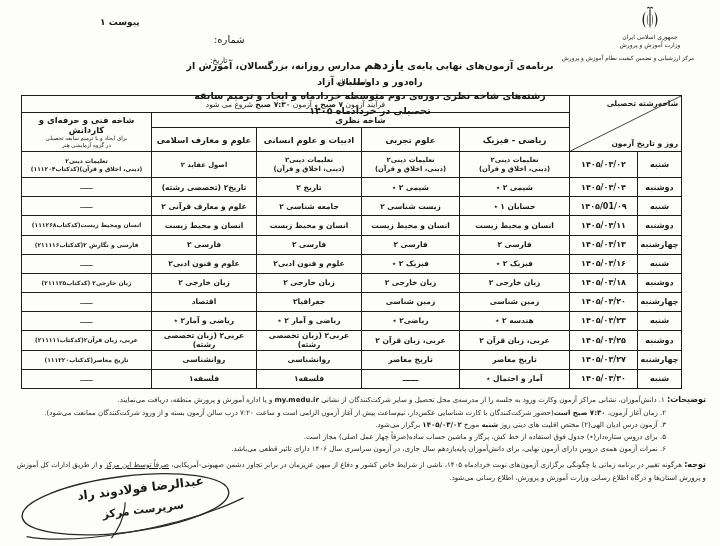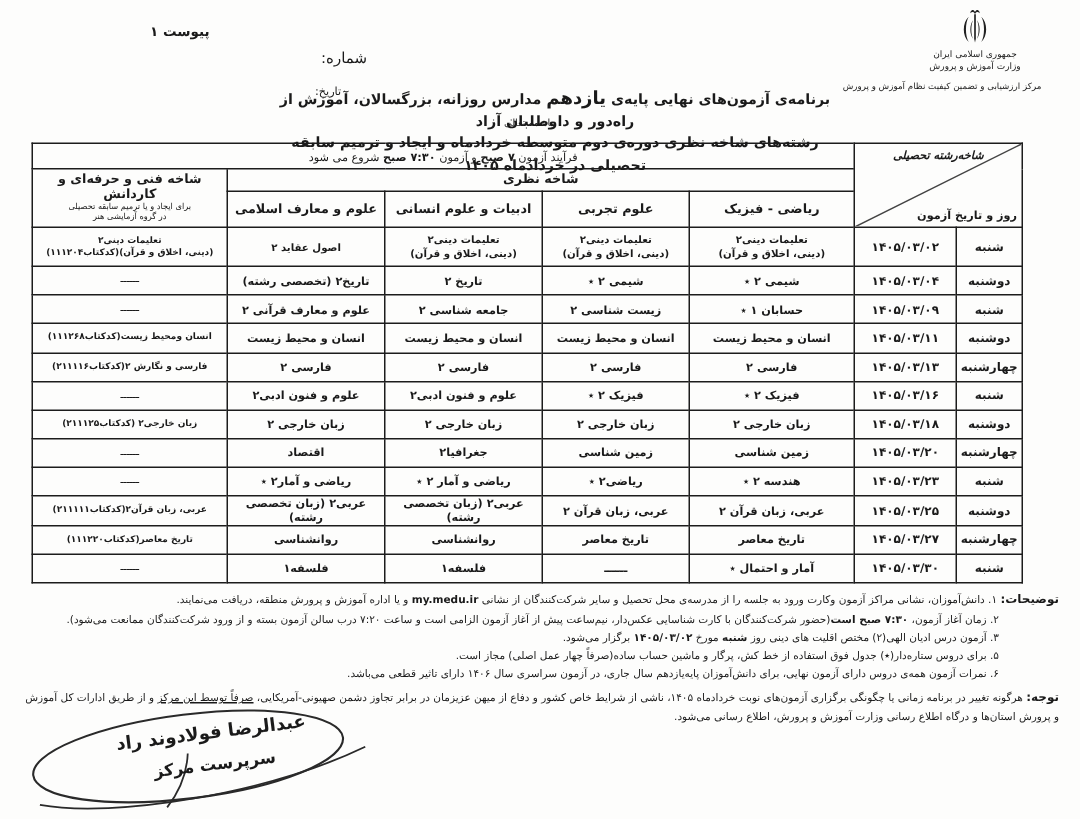--- a/index.html
+++ b/index.html
@@ -24,21 +24,21 @@
   
   table.sched { position:absolute; top:95px; left:21px; width:660px; height:294px;
                 border-collapse:collapse; table-layout:fixed; direction:rtl; }
   table.sched td { border:1px solid #1c1c1c; text-align:center; vertical-align:middle;
                    padding:0 1px; overflow:hidden; }
   tr.h1 td { height:17px; font-size:7.5px; }
   tr.h2 td { height:15px; font-size:8.5px; font-weight:bold; }
   tr.h3 td { height:24px; font-size:8.5px; font-weight:bold; }
   td.corner { position:relative; font-weight:bold; font-size:8px; }
   td.corner .diag-svg { position:absolute; inset:0; width:100%; height:100%; }
-  td.corner .c-top { position:absolute; top:3px; right:3px; left:3px; text-align:center;font-style:italic; }
+  td.corner .c-top { position:absolute; top:3px; right:3px; left:3px; text-align:right; }
   td.corner .c-bot { position:absolute; bottom:3px; right:3px; left:3px; text-align:right; }
   td.voc-head { font-size:9px; font-weight:bold; line-height:1.2; }
   td.voc-head .sub { display:block; font-size:5.5px; font-weight:normal; line-height:1.3; }
   td.c-day  { font-size:8px; font-weight:bold; }
   td.c-date { font-size:8px; font-weight:bold; }
   td.c-sub  { font-size:7.5px; font-weight:bold; white-space:pre-line; line-height:1.25; }
   td.c-voc  { font-size:6px;  font-weight:bold; white-space:pre-line; line-height:1.35; }
   tr.r0 td.c-sub { font-size:6.8px; }
   tr.data td { height:19px; }
   tr.r0 td { height:26px; }
@@ -143,21 +143,21 @@
       <td class="c-day">دوشنبه</td>
       <td class="c-date">۱۴۰۵/۰۳/۰۴</td>
       <td class="c-sub">شیمی ۲ ٭</td>
       <td class="c-sub">شیمی ۲ ٭</td>
       <td class="c-sub">تاریخ ۲</td>
       <td class="c-sub">تاریخ۲ (تخصصی رشته)</td>
       <td class="c-voc">ــــــ</td>
     </tr>
     <tr class="data">
       <td class="c-day">شنبه</td>
-      <td class="c-date">۱۴۰۵/۰۳/۰۹</td>
+      <td class="c-date">۱۴۰۵/01/۰۹</td>
       <td class="c-sub">حسابان ۱ ٭</td>
       <td class="c-sub">زیست شناسی ۲</td>
       <td class="c-sub">جامعه شناسی ۲</td>
       <td class="c-sub">علوم و معارف قرآنی ۲</td>
       <td class="c-voc">ــــــ</td>
     </tr>
     <tr class="data">
       <td class="c-day">دوشنبه</td>
       <td class="c-date">۱۴۰۵/۰۳/۱۱</td>
       <td class="c-sub">انسان و محیط زیست</td>

